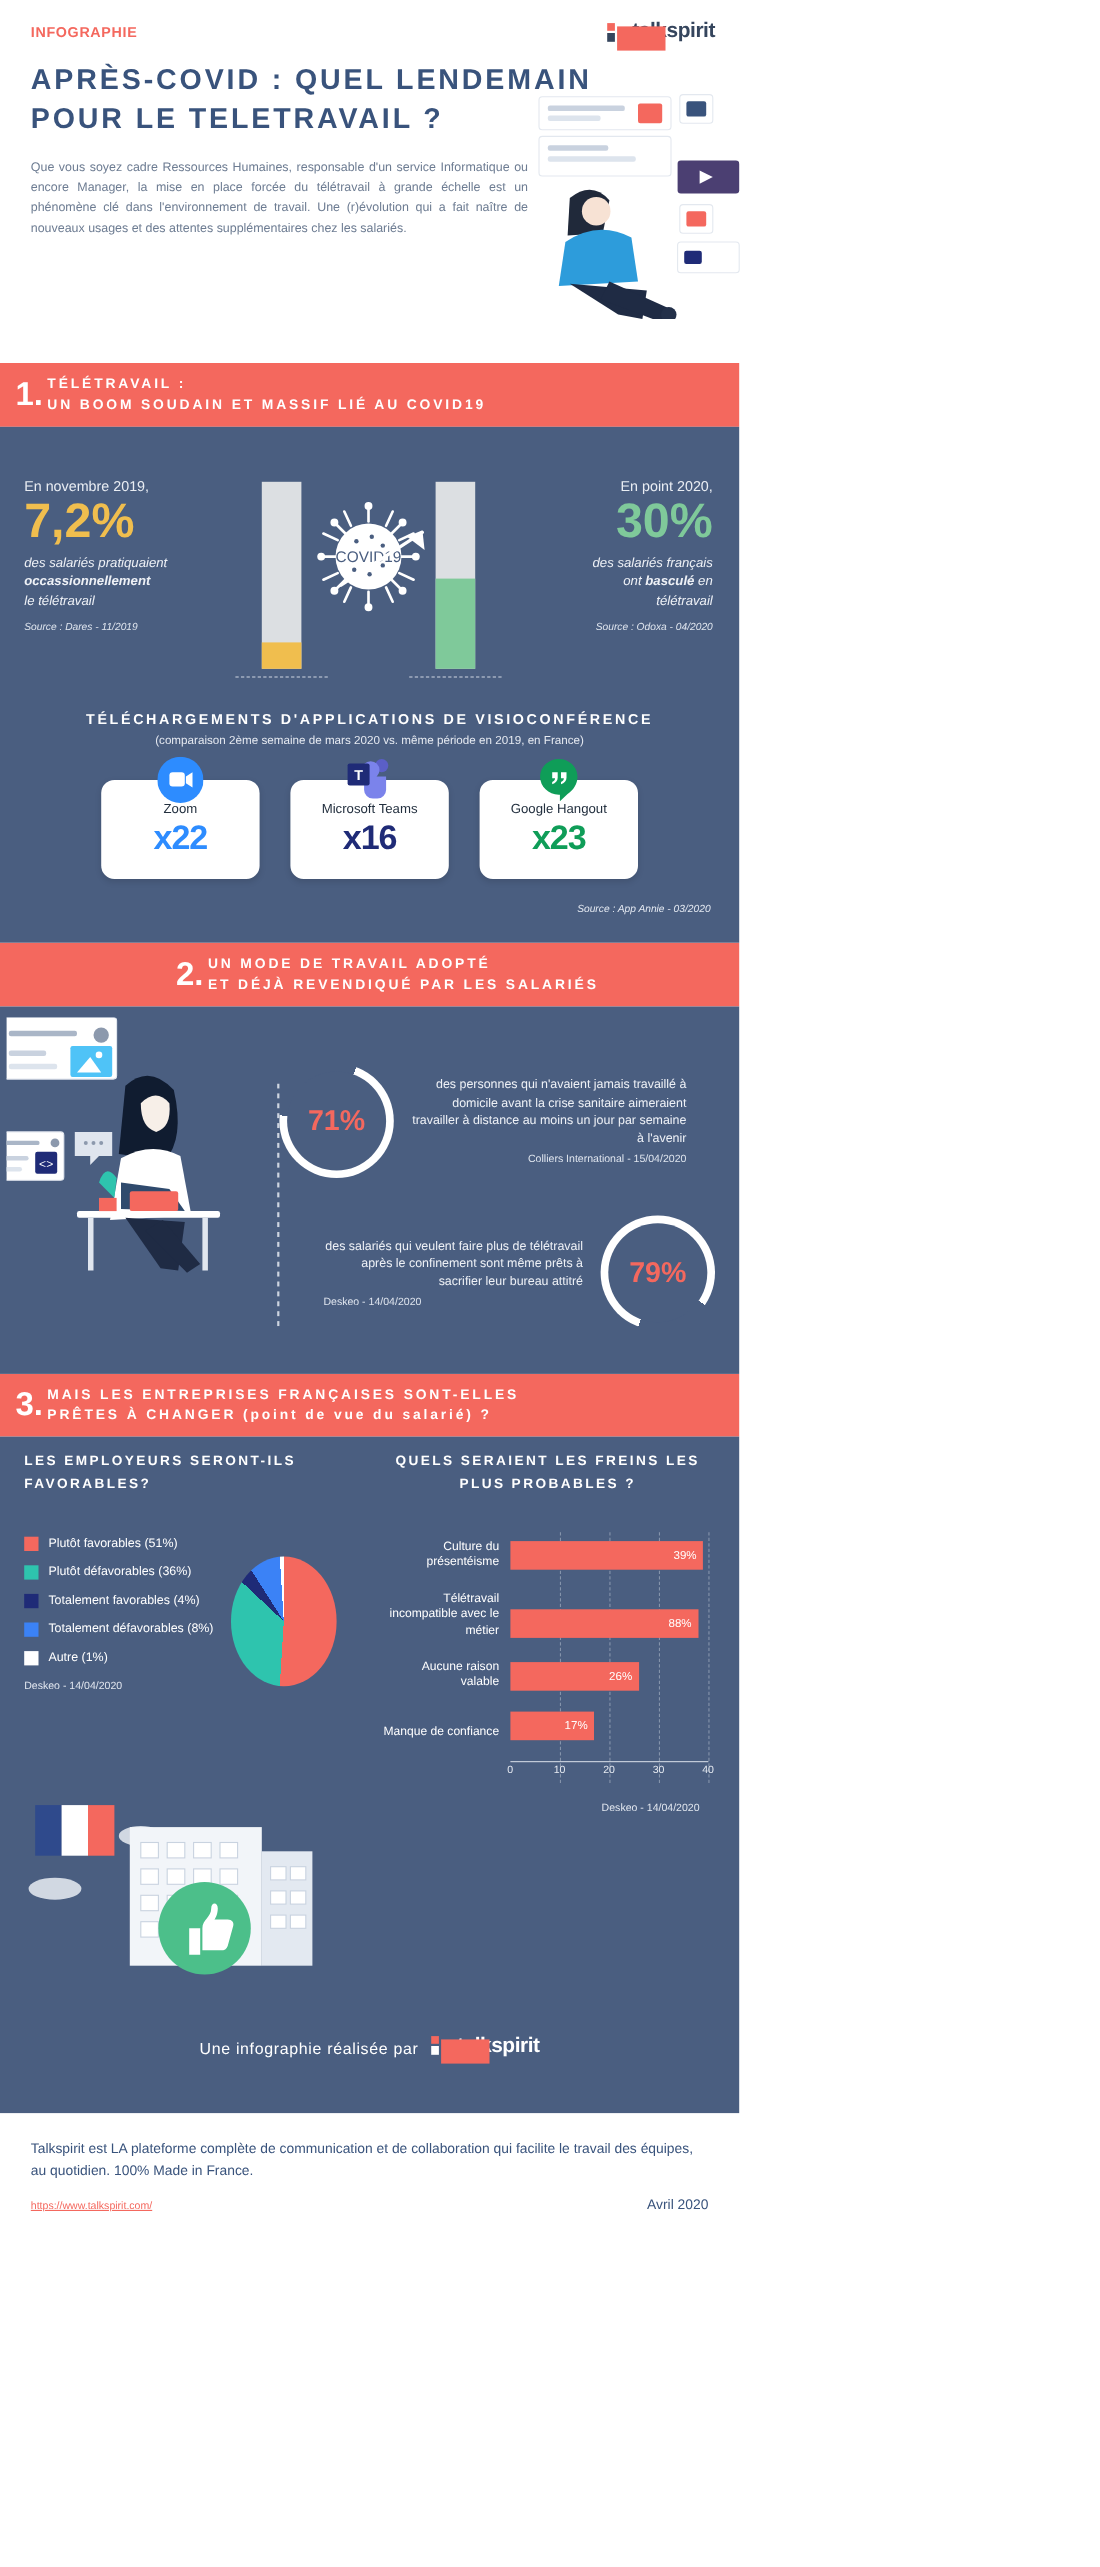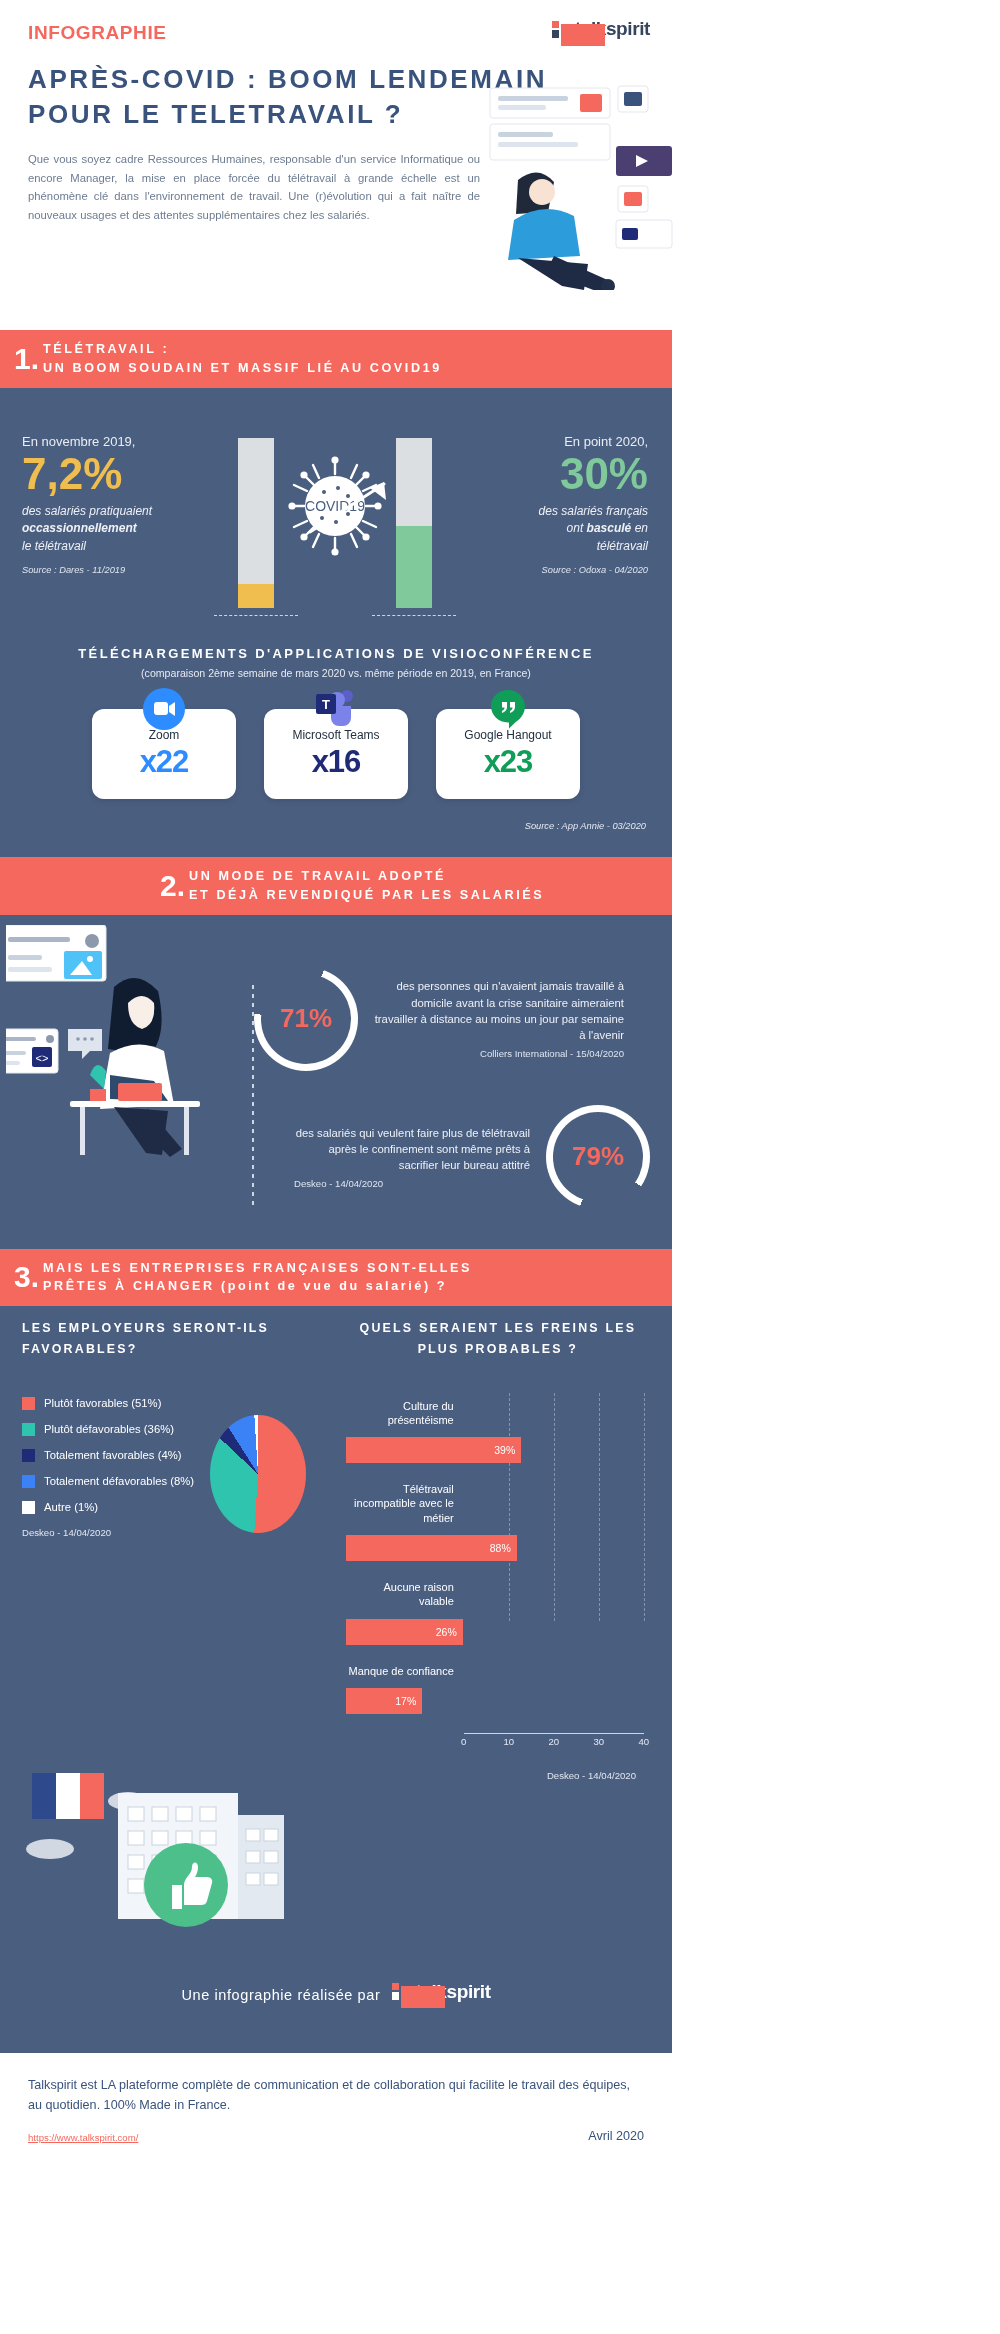--- a/index.html
+++ b/index.html
@@ -8,21 +8,21 @@
     background:#ffffff;
     font-family:"Liberation Sans", sans-serif;
     overflow:hidden;
     position:relative;
   }
   .page { width:1000px; height:2334px; position:relative; background:#fff; }
   .inner { width:672px; position:relative; }
 
   
   .header { position:relative; padding:22px 28px 0 28px; height:330px; background:#fff; width:672px; }
-  .kicker { color:#f4685e; font-size:19px; font-weight:bold; letter-spacing:0.6px; }
+  .kicker { color:#f4685e; font-size:13px; font-weight:bold; letter-spacing:0.6px; }
   .brand { position:absolute; right:22px; top:18px; display:flex; align-items:center; gap:6px; }
   .brand-mark { width:17px; height:17px; position:relative; }
   .brand-mark .sq { position:absolute; background:#f4685e; }
   .brand-mark .s1 { left:0; top:0; width:7px; height:7px; }
   .brand-mark .s2 { left:0; top:9px; width:7px; height:8px; background:#35455d;}
   .brand-mark .s3 { left:9px; top:3px; width:8px; height:7px; background:#f4685e;}
   .brand-name { color:#35455d; font-size:19px; font-weight:bold; letter-spacing:-0.4px; }
   h1.title {
     color:#39537c; font-size:26px; font-weight:bold; letter-spacing:2.6px;
     line-height:1.35; margin-top:18px; max-width:560px;
@@ -96,21 +96,21 @@
   .legend { margin-top:36px; }
   .lg-item { display:flex; align-items:center; gap:9px; margin-bottom:13px; }
   .lg-sw { width:13px; height:13px; flex:none; }
   .lg-tx { color:#fff; font-size:11.3px; }
   .lg-src { color:#e2e7ef; font-size:9.6px; margin-top:12px; }
 
   .pie { width:96px; height:118px; border-radius:50%; position:relative; }
 
   
   .hbar-area { position:relative; }
-  .hbrow { display:flex; align-items:flex-start; gap:10px; margin-bottom:19px;flex-direction:column; }
+  .hbrow { display:flex; align-items:flex-end; gap:10px; margin-bottom:19px; }
   .hblabel { width:108px; text-align:right; color:#fff; font-size:11px; line-height:1.3; }
   .hbtrack { width:180px; position:relative; height:26px; }
   .hbfill { height:26px; background:#f4685e; display:flex; align-items:center; justify-content:flex-end;
             padding-right:6px; color:#fff; font-size:10.5px; }
   .axis { margin-left:118px; width:180px; position:relative; }
   .axis .line { border-top:1.2px solid #cfd6e1; }
   .axis .tk { position:absolute; top:3px; transform:translateX(-50%); color:#e6eaf1; font-size:9.6px; }
   .gridv { position:absolute; top:0; bottom:0; width:1px; border-left:1px dashed rgba(207,214,225,.45); }
 
   
@@ -134,21 +134,21 @@
 
     <div class="brand">
       <div class="brand-mark">
         <div class="sq s1"></div>
             <div class="sq s2"></div>
             <div class="sq s3"></div>
       </div>
       <div class="brand-name">talkspirit</div>
     </div>
 
-    <h1 class="title">APRÈS-COVID : BOOM LENDEMAIN POUR LE TELETRAVAIL ?</h1>
+    <h1 class="title">APRÈS-COVID : QUEL LENDEMAIN POUR LE TELETRAVAIL ?</h1>
     <div class="lede">Que vous soyez cadre Ressources Humaines, responsable d'un service Informatique ou encore Manager, la mise en place forcée du télétravail à grande échelle est un phénomène clé dans l'environnement de travail. Une (r)évolution qui a fait naître de nouveaux usages et des attentes supplémentaires chez les salariés.</div>
 
     <div class="hero">
       <svg width="220" height="230" viewBox="0 0 220 230">
         <rect x="32" y="28" width="120" height="30" rx="3" fill="#ffffff" stroke="#e3e8ef"></rect>
         <rect x="40" y="36" width="70" height="5" rx="2" fill="#c9d2df"></rect>
         <rect x="40" y="45" width="48" height="5" rx="2" fill="#dde4ed"></rect>
         <rect x="122" y="34" width="22" height="18" rx="2" fill="#f4685e"></rect>
         <rect x="32" y="64" width="120" height="36" rx="3" fill="#ffffff" stroke="#e3e8ef"></rect>
         <rect x="40" y="72" width="55" height="5" rx="2" fill="#c9d2df"></rect>

